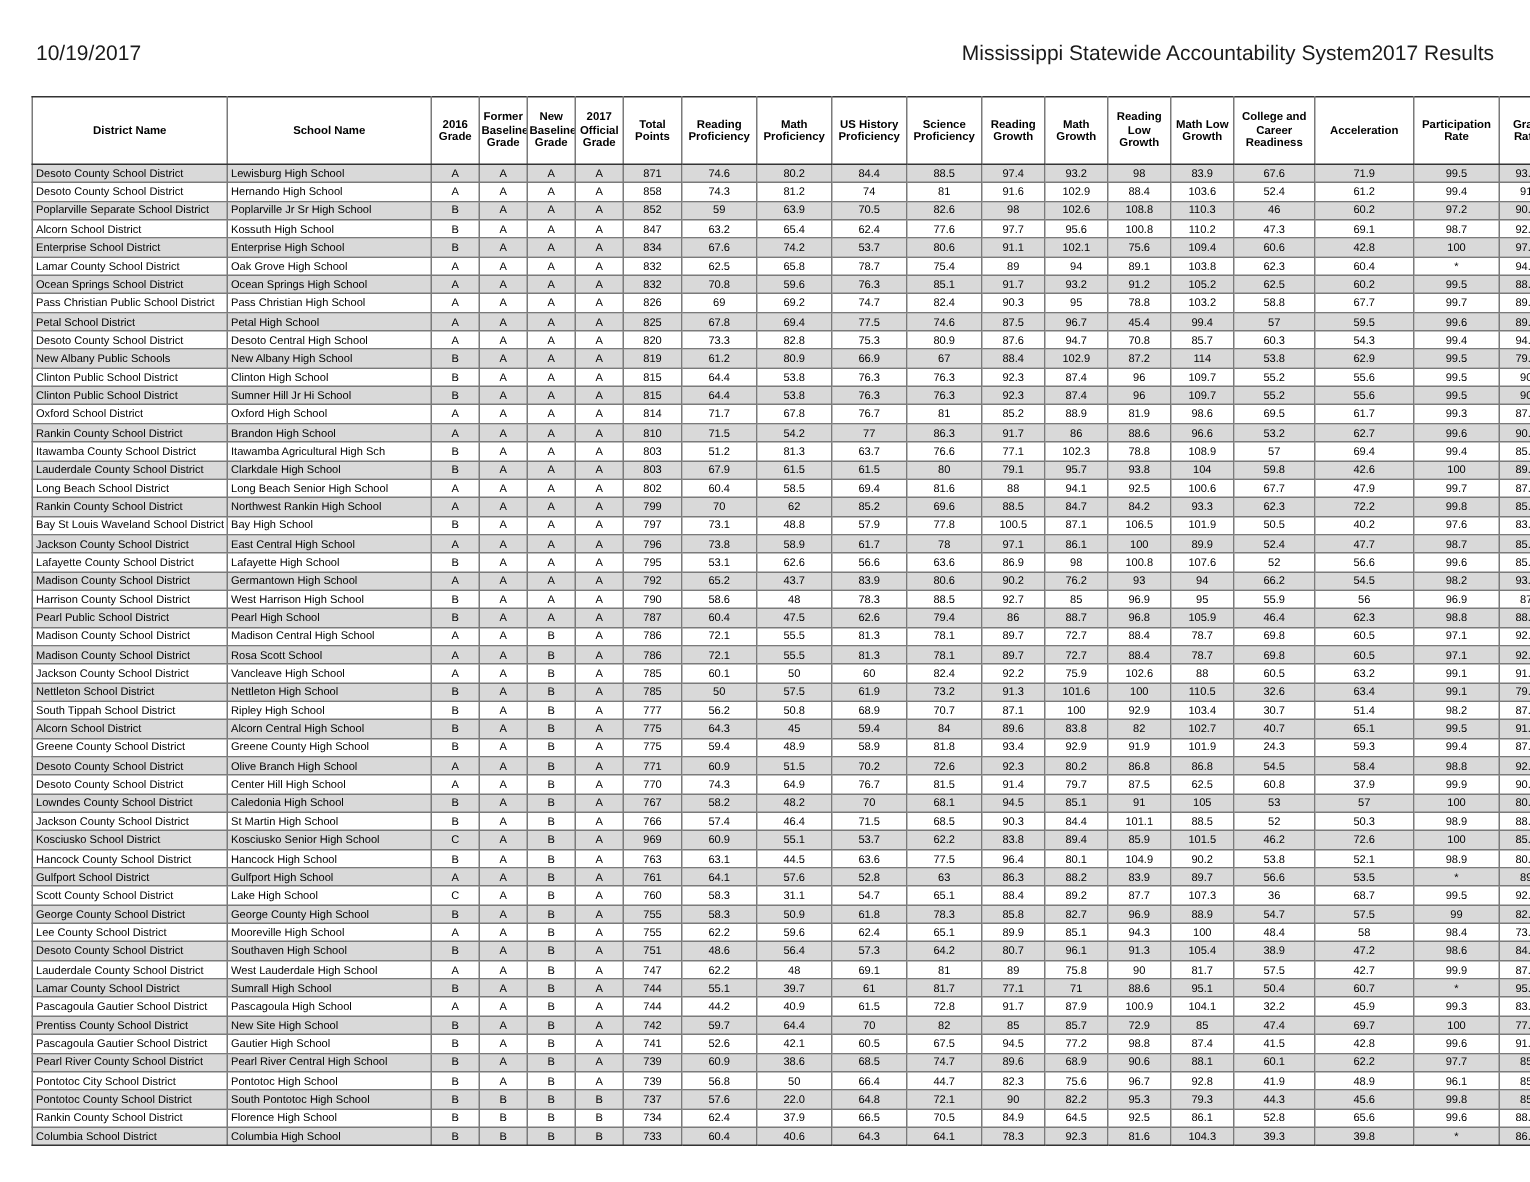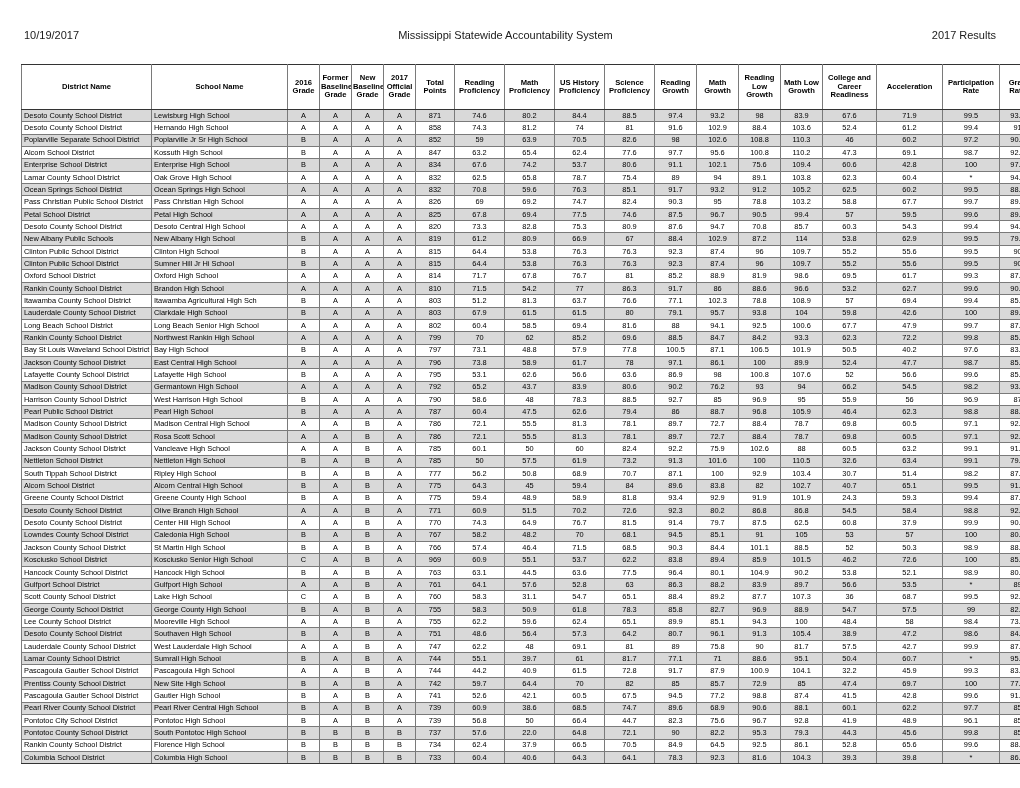--- a/index.html
+++ b/index.html
@@ -23,27 +23,27 @@
     box-sizing: border-box;
   }
   .page-header {
     position: absolute;
     left: 24px;
     right: 24px;
     top: 28px;
     height: 14px;
     display: flex;
     align-items: center;
-    font-size: 11px;
+    font-size: 14px;
     color: #1a1a1a;
   }
   .page-header .hdr-left { flex: 0 0 auto; }
   .page-header .hdr-center {
     flex: 1 1 auto;
-    text-align: center;
+    text-align: right;
   }
   .page-header .hdr-right { flex: 0 0 auto; }
 
   .page-footer {
     position: absolute;
     left: 24px;
     right: 24px;
     bottom: 32px;
     height: 14px;
     display: flex;
@@ -351,21 +351,21 @@
             <td>A</td>
             <td>A</td>
             <td>A</td>
             <td>825</td>
             <td>67.8</td>
             <td>69.4</td>
             <td>77.5</td>
             <td>74.6</td>
             <td>87.5</td>
             <td>96.7</td>
-            <td>90.5</td>
+            <td>45.4</td>
             <td>99.4</td>
             <td>57</td>
             <td>59.5</td>
             <td>99.6</td>
             <td>89.7</td>
           </tr>
           <tr class="plain">
             <td class="txt">Desoto County School District</td>
             <td class="txt">Desoto Central High School</td>
             <td>A</td>

